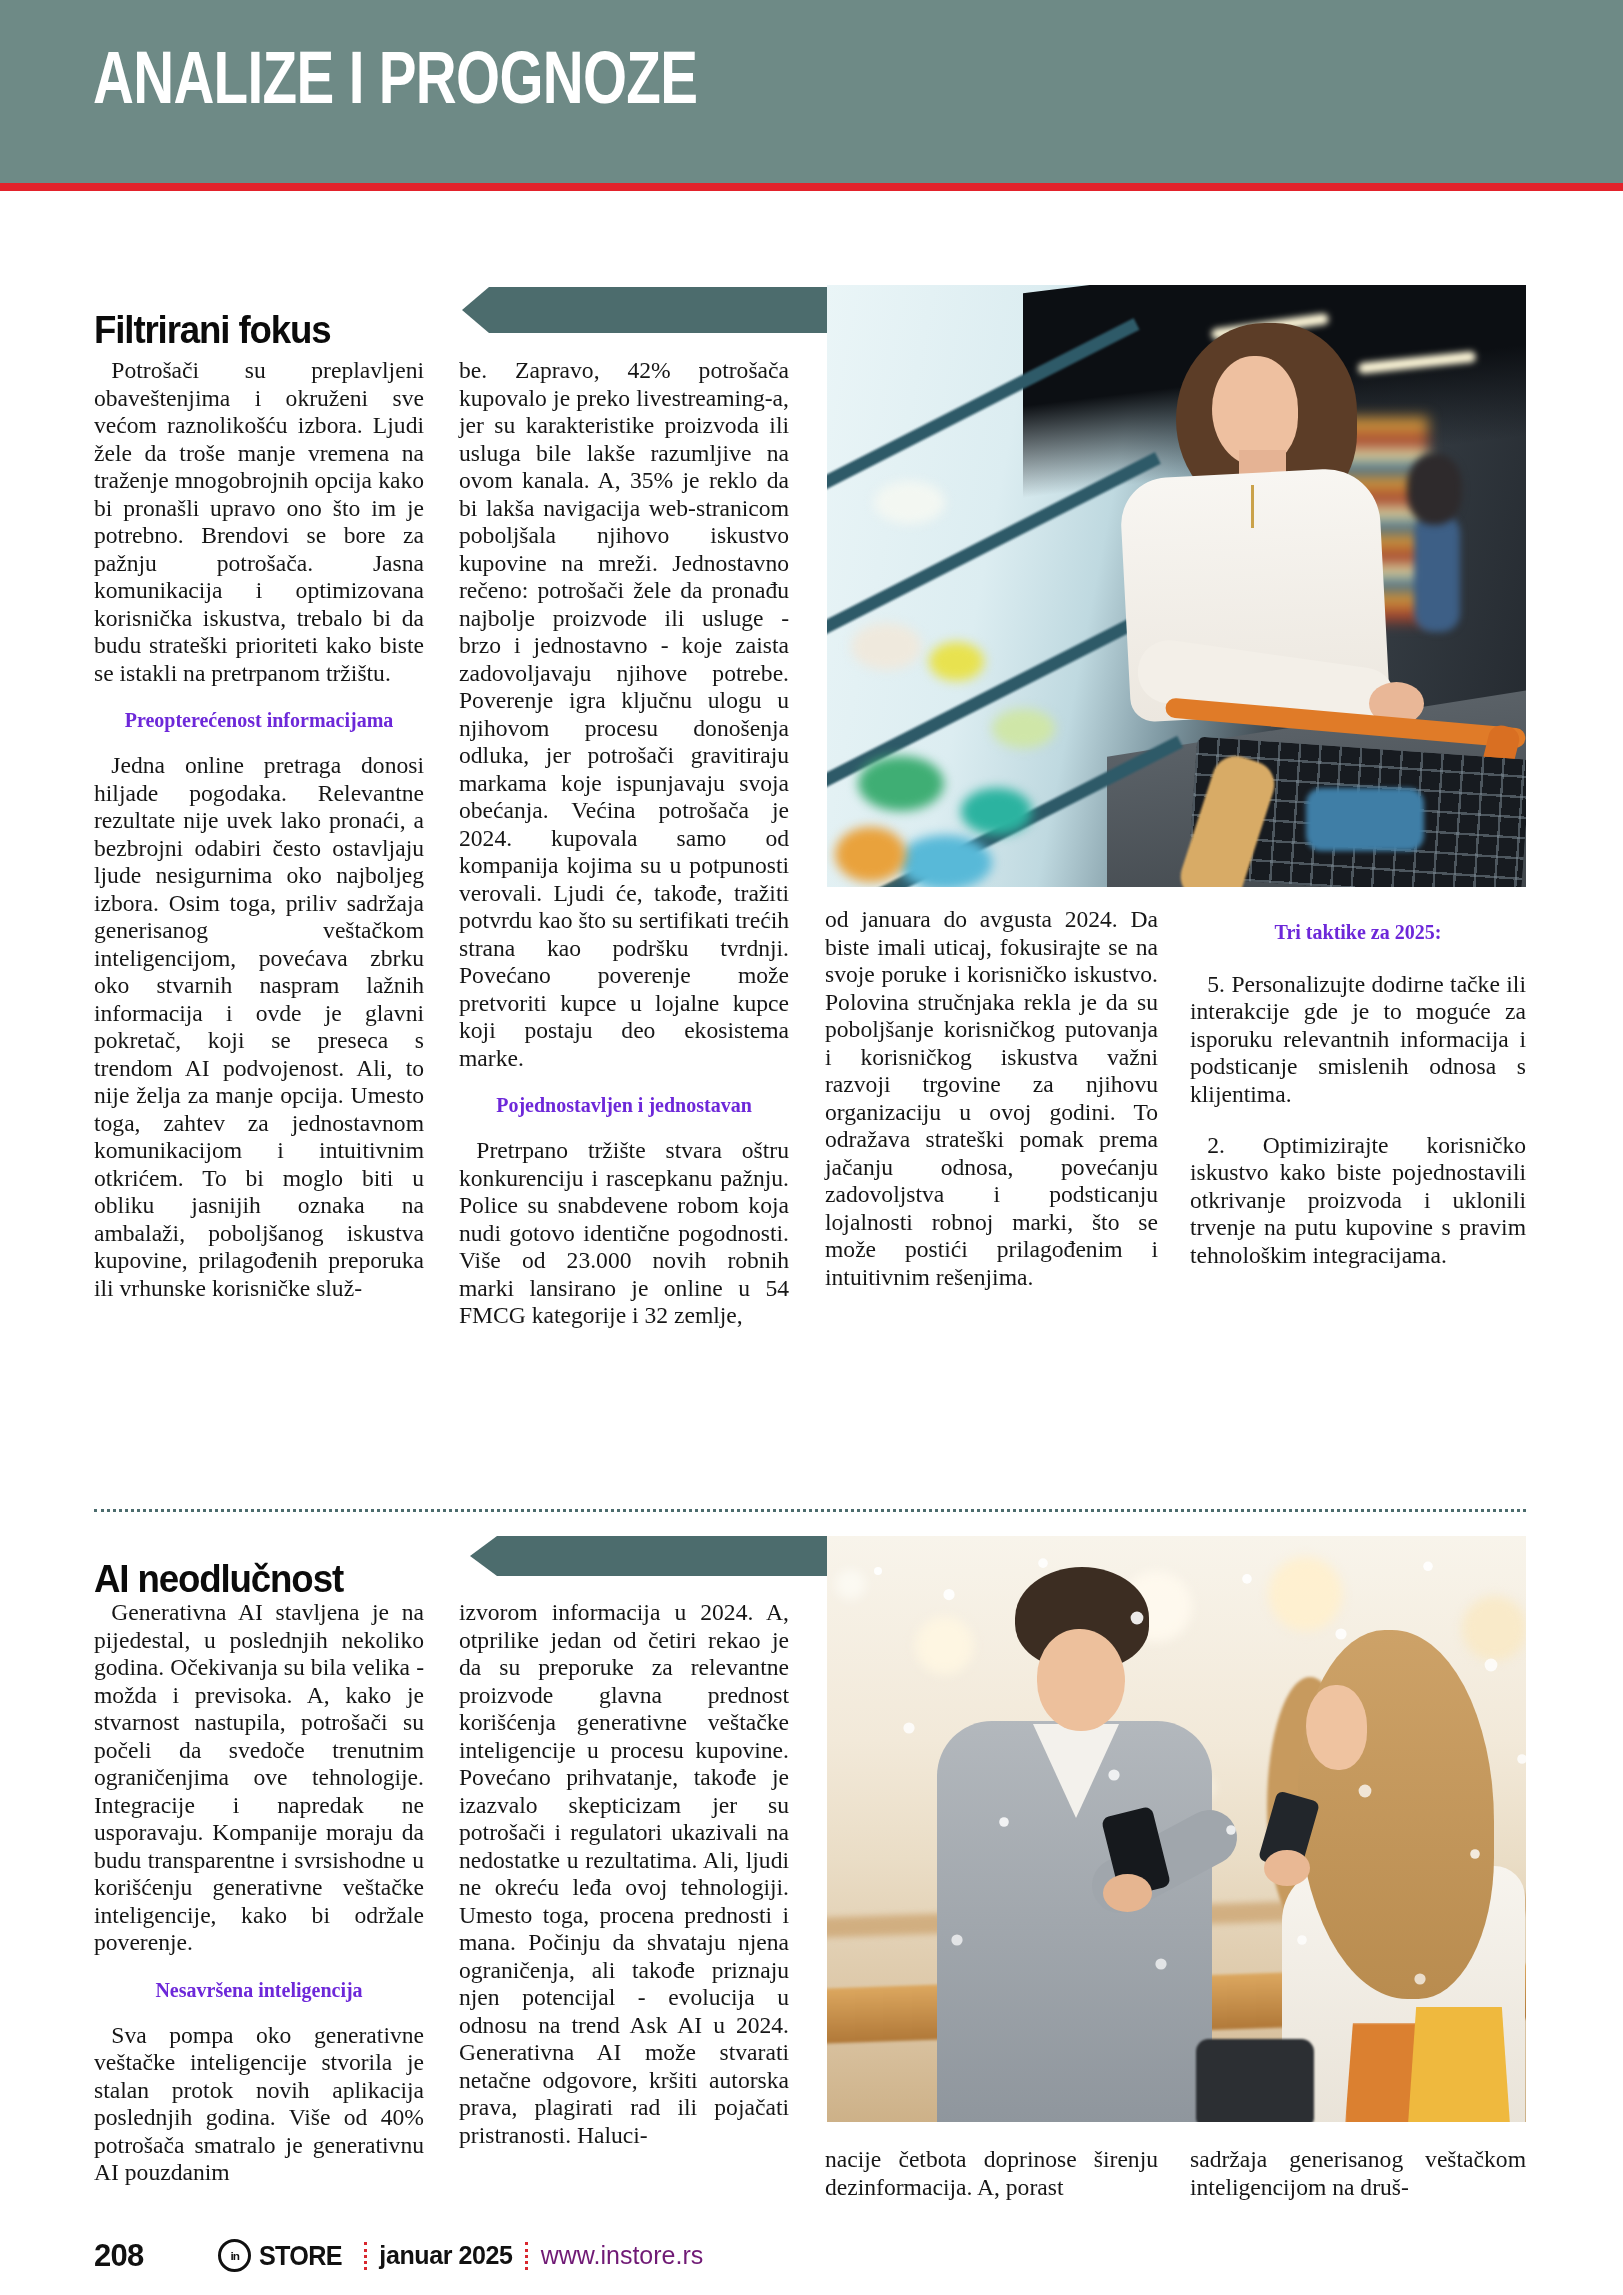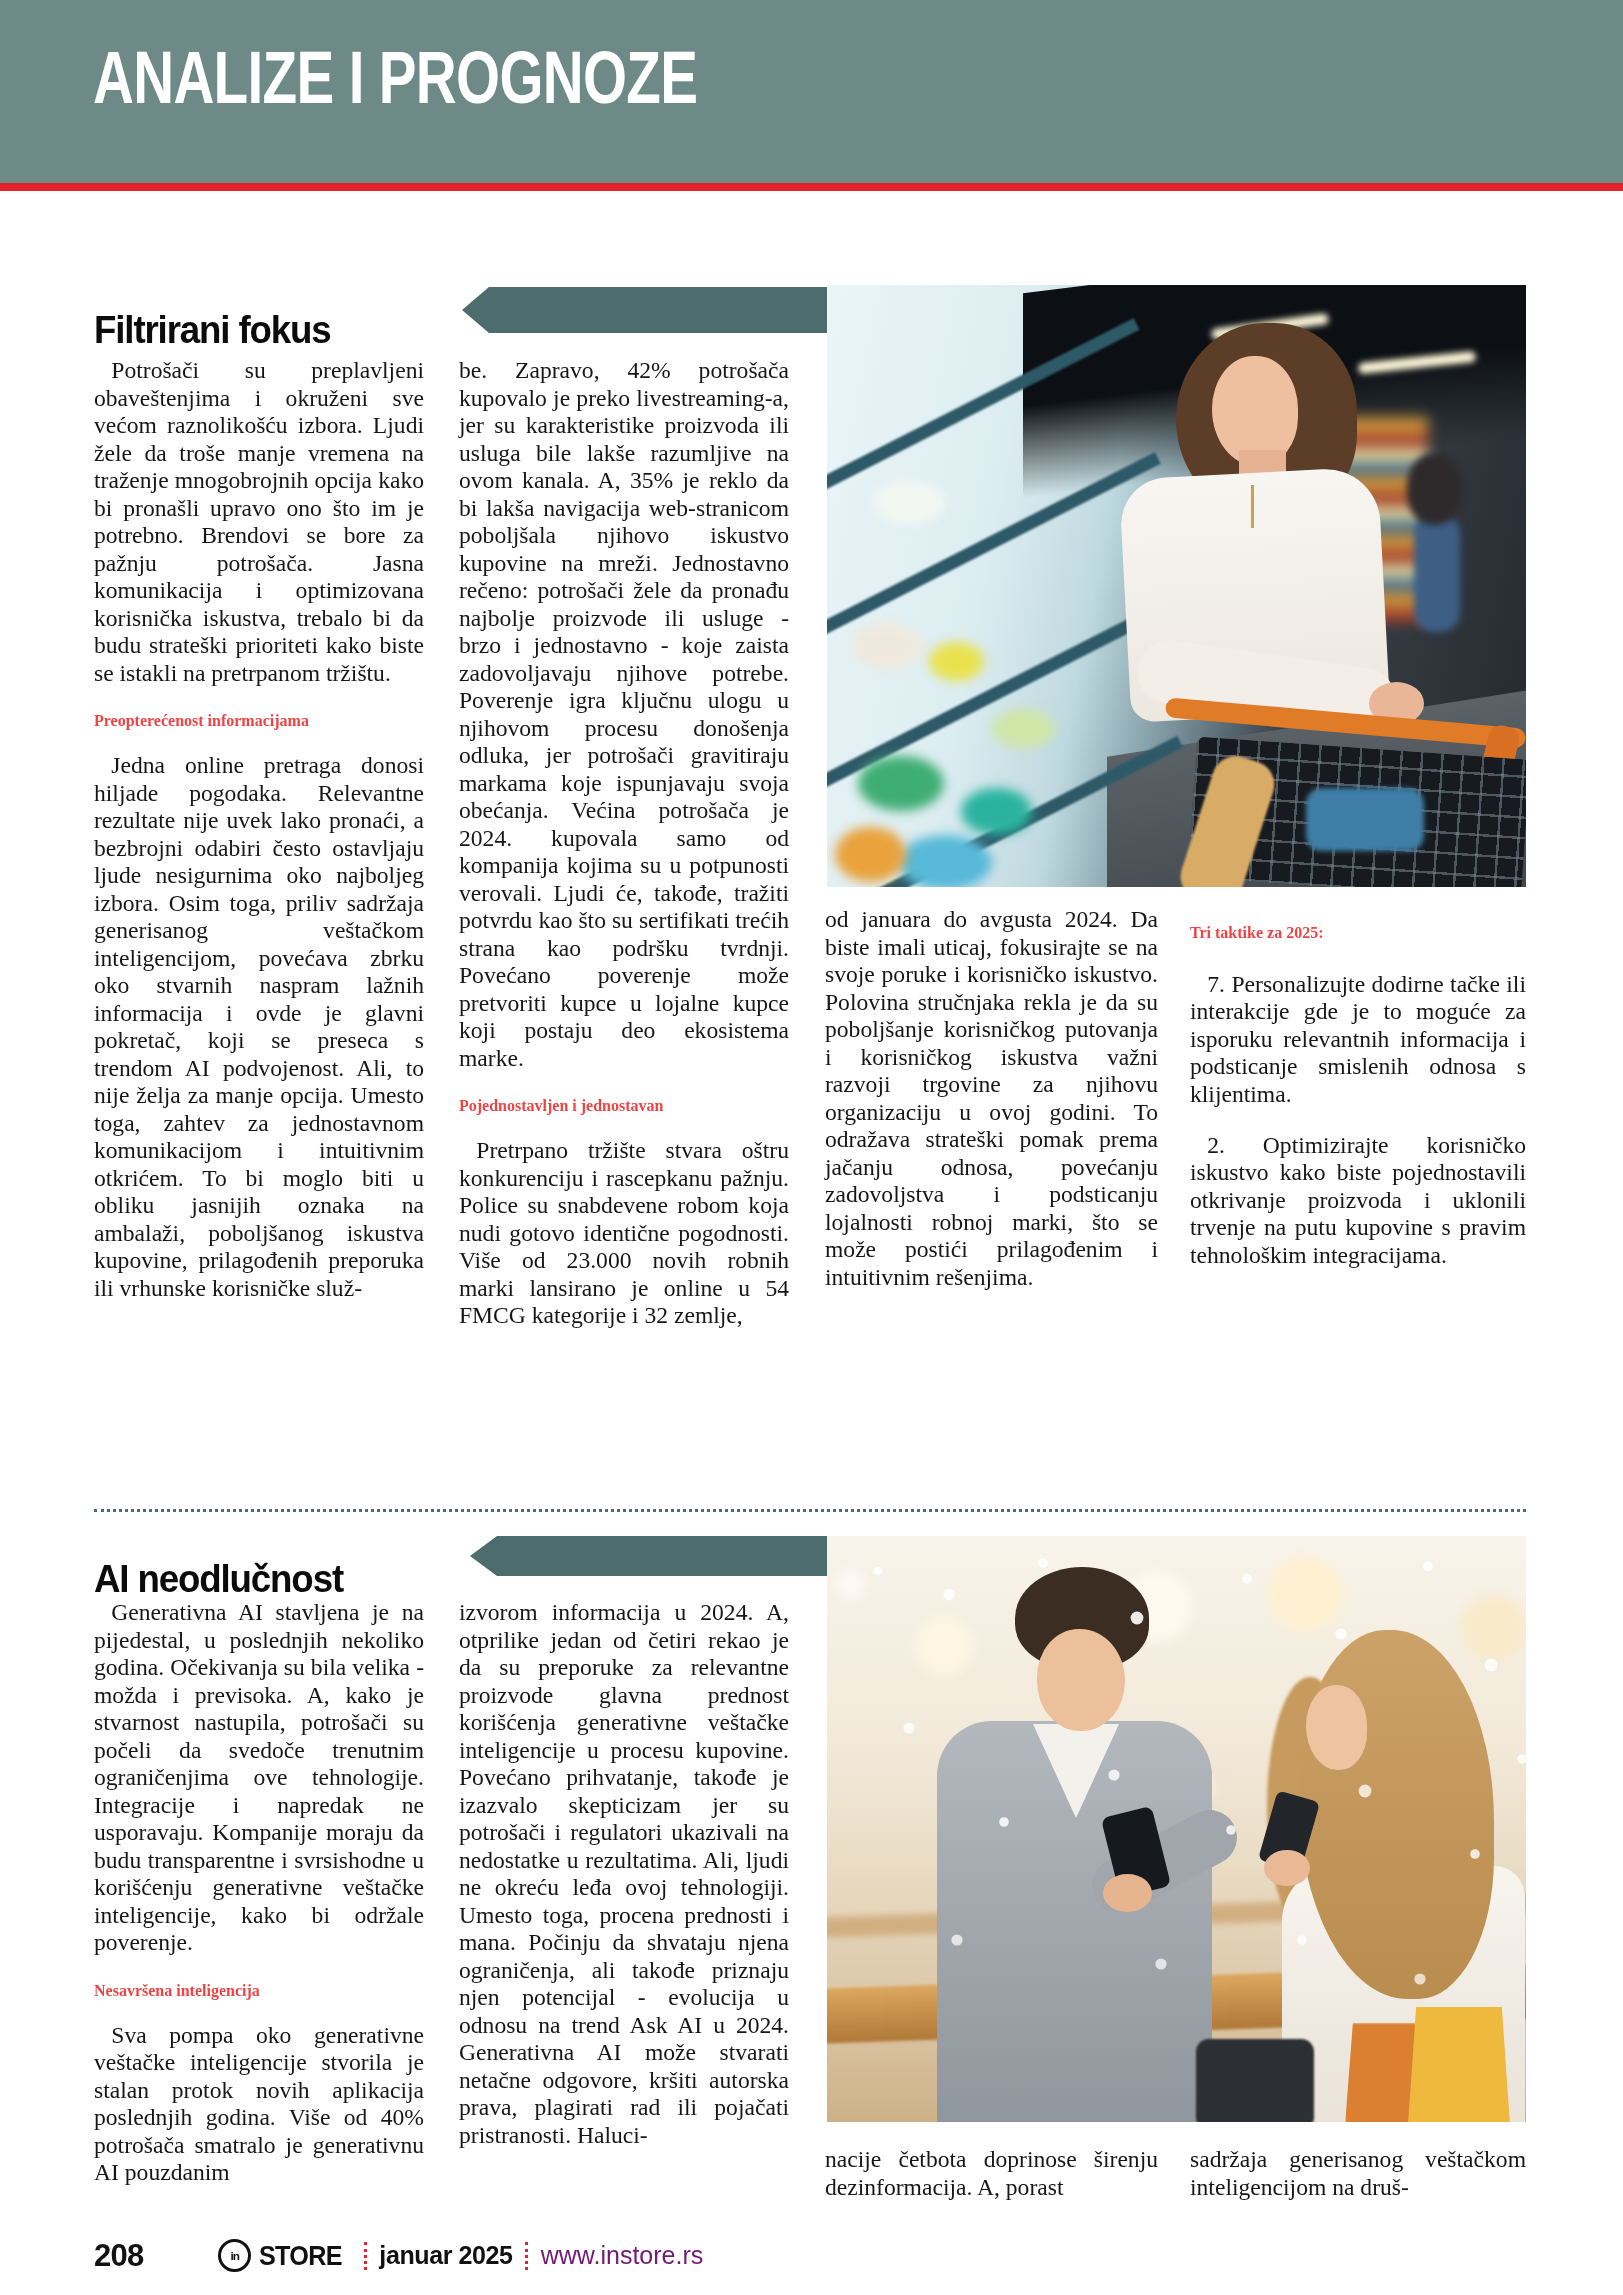--- a/index.html
+++ b/index.html
@@ -22,21 +22,21 @@
   .arrow-band{position:absolute;background:#4C6C6D;
               clip-path:polygon(0 50%,27px 0,100% 0,100% 100%,27px 100%);}
   #band1{left:462px;top:287px;width:365px;height:46px;}
   #band2{left:470px;top:1536px;width:357px;height:40px;}
 
   
   .col{position:absolute;width:330px;font-size:23.6px;line-height:27.5px;text-align:justify;}
   .col p{margin:0;text-indent:17.3px;}
   .col p.cont{text-indent:0;}
   .col p.gap{margin-top:23.6px;}
-  .col h4{margin:19px 0 17.3px 0;font-size:16px;line-height:29px;text-align:left;font-weight:bold;color:#ef4444;}
+  .col h4{margin:19px 0 17.3px 0;font-size:20px;line-height:29px;text-align:center;font-weight:bold;color:#6d28d9;}
   .col h4.first{margin-top:12px;}
   #c1a{left:94px;top:357px;}
   #c2a{left:459px;top:357px;}
   #c3a{left:825px;top:906px;width:333px;}
   #c4a{left:1190px;top:906px;width:336px;}
   #c1b{left:94px;top:1599px;}
   #c2b{left:459px;top:1599px;}
   #c3b{left:825px;top:2146px;width:333px;}
   #c4b{left:1190px;top:2146px;width:336px;}
 
@@ -179,21 +179,21 @@
   <h4>Pojednostavljen i jednostavan</h4>
   <p>Pretrpano tržište stvara oštru konkurenciju i rascepkanu pažnju. Police su snabdevene robom koja nudi gotovo identične pogodnosti. Više od 23.000 novih robnih marki lansirano je online u 54 FMCG kategorije i 32 zemlje,</p>
 </div>
 
 <div class="col" id="c3a">
   <p class="cont">od januara do avgusta 2024. Da biste imali uticaj, fokusirajte se na svoje poruke i korisničko iskustvo. Polovina stručnjaka rekla je da su poboljšanje korisničkog putovanja i korisničkog iskustva važni razvoji trgovine za njihovu organizaciju u ovoj godini. To odražava strateški pomak prema jačanju odnosa, povećanju zadovoljstva i podsticanju lojalnosti robnoj marki, što se može postići prilagođenim i intuitivnim rešenjima.</p>
 </div>
 
 <div class="col" id="c4a">
   <h4 class="first">Tri taktike za 2025:</h4>
-  <p class="gap">7. Personalizujte dodirne tačke ili interakcije gde je to moguće za isporuku relevantnih informacija i podsticanje smislenih odnosa s klijentima.</p>
+  <p class="gap">5. Personalizujte dodirne tačke ili interakcije gde je to moguće za isporuku relevantnih informacija i podsticanje smislenih odnosa s klijentima.</p>
   <p class="gap">2. Optimizirajte korisničko iskustvo kako biste pojednostavili otkrivanje proizvoda i uklonili trvenje na putu kupovine s pravim tehnološkim integracijama.</p>
 </div>
 
 <div class="dotted-divider"></div>
 
 <h2 class="sec-title" id="title2">AI neodlučnost</h2>
 <div class="arrow-band" id="band2"></div>
 
 <div class="photo" id="photo2">
   <div class="p2-base"></div>

